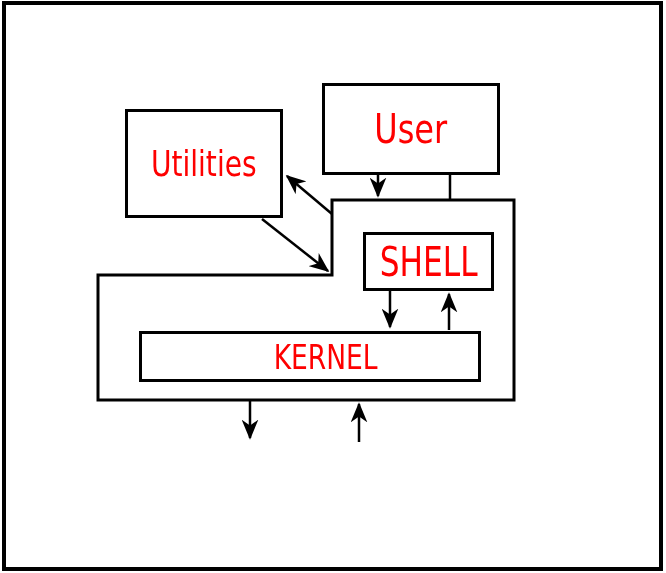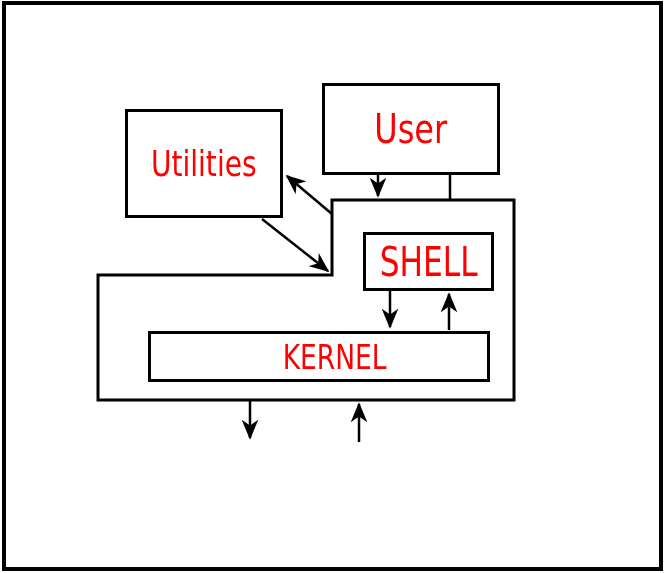--- a/index.html
+++ b/index.html
@@ -35,21 +35,21 @@
   .label {
     color: #fe0000;
     line-height: 1;
     white-space: nowrap;
     transform: scaleX(0.78);
     transform-origin: center;
   }
   .node-user      { left: 322px; top: 43px;  width: 178px; height: 92px; margin-top: 40px; }
   .node-utilities { left: 125px; top: 109px; width: 158px; height: 109px; }
   .node-shell     { left: 363px; top: 232px; width: 131px; height: 59px; }
-  .node-kernel    { left: 148px; top: 331px; width: 342px; height: 51px; padding-left: 32px; }
+  .node-kernel    { left: 139px; top: 331px; width: 342px; height: 51px; padding-left: 32px; }
   .node-hardware  { left: 165px; top: 442px; width: 318px; height: 85px; }
   .label-user     { font-size: 41px; }
   .label-utilities{ font-size: 36px; }
   .label-shell    { font-size: 40px; }
   .label-kernel   { font-size: 34px; }
   .label-hardware { font-size: 38px; }
 </style>
 </head>
 <body>
 

